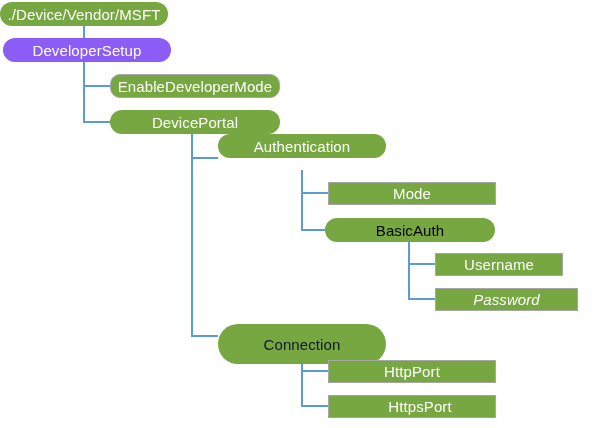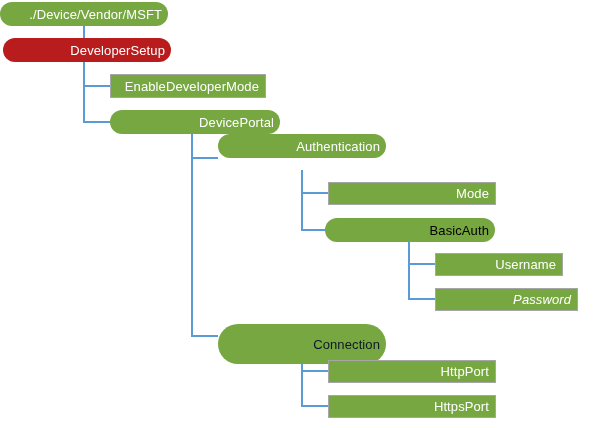--- a/index.html
+++ b/index.html
@@ -24,24 +24,24 @@
     top: 0;
     width: 601px;
     height: 428px;
     pointer-events: none;
   }
   .node {
     position: absolute;
     box-sizing: border-box;
     display: flex;
     align-items: center;
-    justify-content: flex-end;
+    justify-content: center;
     background: #76a740;
     color: #ffffff;
-    font-size: 13px;
+    font-size: 15px;
     line-height: 1;
     letter-spacing: 0.1px;
     white-space: nowrap;
     text-align: center;
     user-select: none;
   }
   .node.rect {
     border: 1px solid #a6a6a6;
     border-radius: 0;
   }
@@ -71,24 +71,24 @@
       <path d="M 409 242 L 409 264 L 435 264" fill="none" stroke="#5b9bd5" stroke-width="1.6" shape-rendering="crispEdges"></path>
       <path d="M 409 242 L 409 299 L 435 299" fill="none" stroke="#5b9bd5" stroke-width="1.6" shape-rendering="crispEdges"></path>
       <path d="M 302 348 L 302 371 L 328 371" fill="none" stroke="#5b9bd5" stroke-width="1.6" shape-rendering="crispEdges"></path>
       <path d="M 302 348 L 302 406 L 328 406" fill="none" stroke="#5b9bd5" stroke-width="1.6" shape-rendering="crispEdges"></path>
     </svg>
 
   <div id="node-layer">
       <div class="node pill" style="left: 0px; top: 2px; width: 168px; height: 24px; background: rgb(118, 167, 64); color: rgb(255, 255, 255);">
         <span class="node-label">./Device/Vendor/MSFT</span>
       </div>
-      <div class="node pill" style="left: 3px; top: 38px; width: 168px; height: 24px; background: #b91c1c; color: rgb(255, 255, 255);">
+      <div class="node pill" style="left: 3px; top: 38px; width: 168px; height: 24px; background: #8b5cf6; color: rgb(255, 255, 255);">
         <span class="node-label">DeveloperSetup</span>
       </div>
-      <div class="node rect" style="left: 110px; top: 74px; width: 156px; height: 24px; background: rgb(118, 167, 64); color: rgb(255, 255, 255); border-color: rgb(166, 166, 166);">
+      <div class="node rect" style="left: 110px; top: 74px; width: 170px; height: 24px; background: rgb(118, 167, 64); color: rgb(255, 255, 255); border-color: rgb(166, 166, 166); border-radius: 10px;">
         <span class="node-label">EnableDeveloperMode</span>
       </div>
       <div class="node pill" style="left: 110px; top: 110px; width: 170px; height: 24px; background: rgb(118, 167, 64); color: rgb(255, 255, 255);">
         <span class="node-label">DevicePortal</span>
       </div>
       <div class="node pill" style="left: 218px; top: 134px; width: 168px; height: 24px; background: rgb(118, 167, 64); color: rgb(255, 255, 255);">
         <span class="node-label">Authentication</span>
       </div>
       <div class="node rect" style="left: 328px; top: 182px; width: 168px; height: 23px; background: rgb(118, 167, 64); color: rgb(255, 255, 255); border-color: rgb(166, 166, 166);">
         <span class="node-label">Mode</span>

